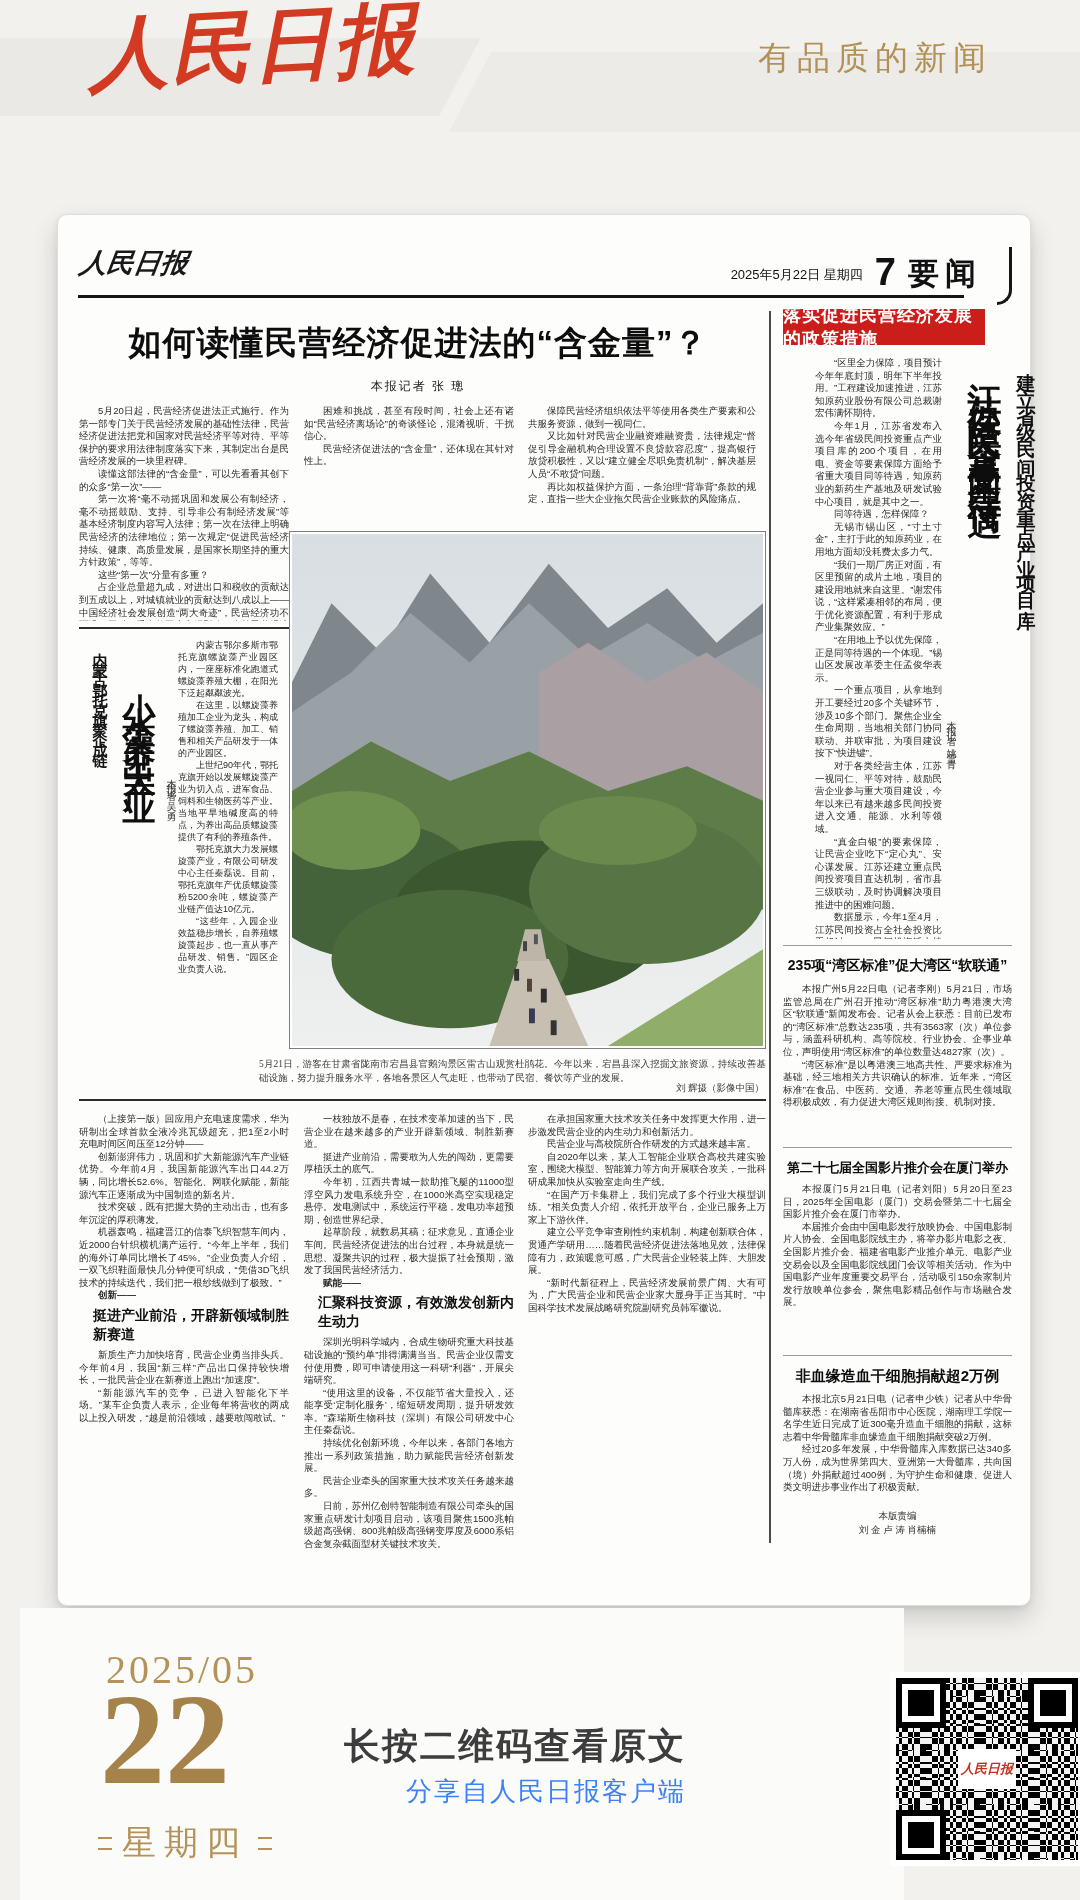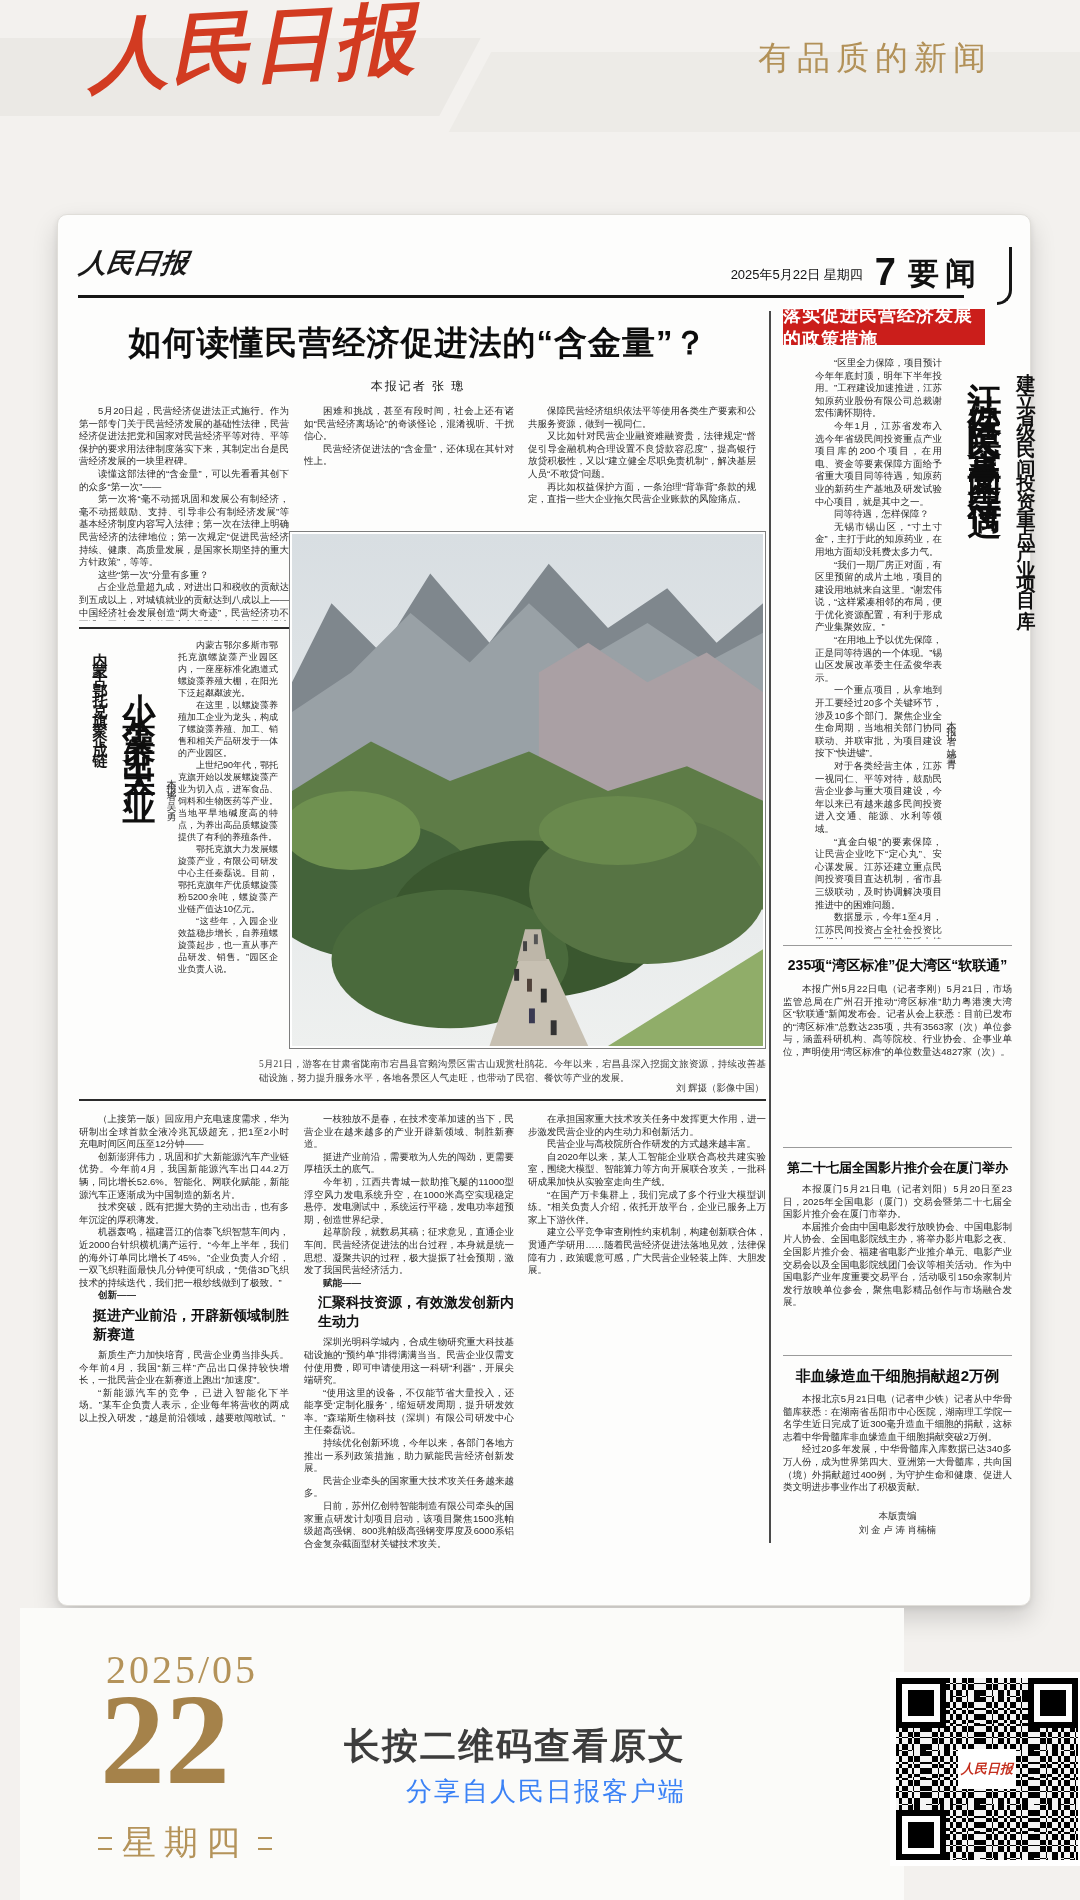--- a/index.html
+++ b/index.html
@@ -219,20 +219,21 @@
           <p>民营企业牵头的国家重大技术攻关任务越来越多。</p>
           <p>日前，苏州亿创特智能制造有限公司牵头的国家重点研发计划项目启动，该项目聚焦1500兆帕级超高强钢、800兆帕级高强钢变厚度及6000系铝合金复杂截面型材关键技术攻关。</p>
         </div>
     </div>
     <div class="paras feat-c3">
         <p>在承担国家重大技术攻关任务中发挥更大作用，进一步激发民营企业的内生动力和创新活力。</p>
         <p>民营企业与高校院所合作研发的方式越来越丰富。</p>
         <p>自2020年以来，某人工智能企业联合高校共建实验室，围绕大模型、智能算力等方向开展联合攻关，一批科研成果加快从实验室走向生产线。</p>
         <p>“在国产万卡集群上，我们完成了多个行业大模型训练。”相关负责人介绍，依托开放平台，企业已服务上万家上下游伙伴。</p>
         <p>建立公平竞争审查刚性约束机制，构建创新联合体，贯通产学研用……随着民营经济促进法落地见效，法律保障有力，政策暖意可感，广大民营企业轻装上阵、大胆发展。</p>
+        <p>“新时代新征程上，民营经济发展前景广阔、大有可为，广大民营企业和民营企业家大显身手正当其时。”中国科学技术发展战略研究院副研究员韩军徽说。</p>
       </div>
 
     <div class="divider-v"></div>
     <div class="banner">落实促进民营经济发展的政策措施</div>
 
     <div class="js-block">
       <div class="js-paras">
           <p>“区里全力保障，项目预计今年年底封顶，明年下半年投用。”工程建设加速推进，江苏知原药业股份有限公司总裁谢宏伟满怀期待。</p>
           <p>今年1月，江苏省发布入选今年省级民间投资重点产业项目库的200个项目，在用电、资金等要素保障方面给予省重大项目同等待遇，知原药业的新药生产基地及研发试验中心项目，就是其中之一。</p>
           <p>同等待遇，怎样保障？</p>
@@ -246,20 +247,21 @@
         </div>
       <div class="vtext js-byline">本报记者 姚雪青</div>
       <div class="vtext js-title">江苏保障民企享受同等待遇</div>
       <div class="vtext js-sub">建立省级民间投资重点产业项目库</div>
     </div>
 
     <div class="rail-rule" style="top:730px"></div>
     <div class="rail-title" style="top:742px;font-size:14px;">235项“湾区标准”促大湾区“软联通”</div>
     <div class="paras rail-body" style="top:768px;height:154px">
         <p>本报广州5月22日电（记者李刚）5月21日，市场监管总局在广州召开推动“湾区标准”助力粤港澳大湾区“软联通”新闻发布会。记者从会上获悉：目前已发布的“湾区标准”总数达235项，共有3563家（次）单位参与，涵盖科研机构、高等院校、行业协会、企事业单位，声明使用“湾区标准”的单位数量达4827家（次）。</p>
+        <p>“湾区标准”是以粤港澳三地高共性、严要求标准为基础，经三地相关方共识确认的标准。近年来，“湾区标准”在食品、中医药、交通、养老等重点民生领域取得积极成效，有力促进大湾区规则衔接、机制对接。</p>
       </div>
 
     <div class="rail-rule" style="top:932px"></div>
     <div class="rail-title" style="top:944px;font-size:13px;">第二十七届全国影片推介会在厦门举办</div>
     <div class="paras rail-body" style="top:968px;height:162px">
         <p>本报厦门5月21日电（记者刘阳）5月20日至23日，2025年全国电影（厦门）交易会暨第二十七届全国影片推介会在厦门市举办。</p>
         <p>本届推介会由中国电影发行放映协会、中国电影制片人协会、全国电影院线主办，将举办影片电影之夜、全国影片推介会、福建省电影产业推介单元、电影产业交易会以及全国电影院线团门会议等相关活动。作为中国电影产业年度重要交易平台，活动吸引150余家制片发行放映单位参会，聚焦电影精品创作与市场融合发展。</p>
       </div>
 
     <div class="rail-rule" style="top:1140px"></div>

